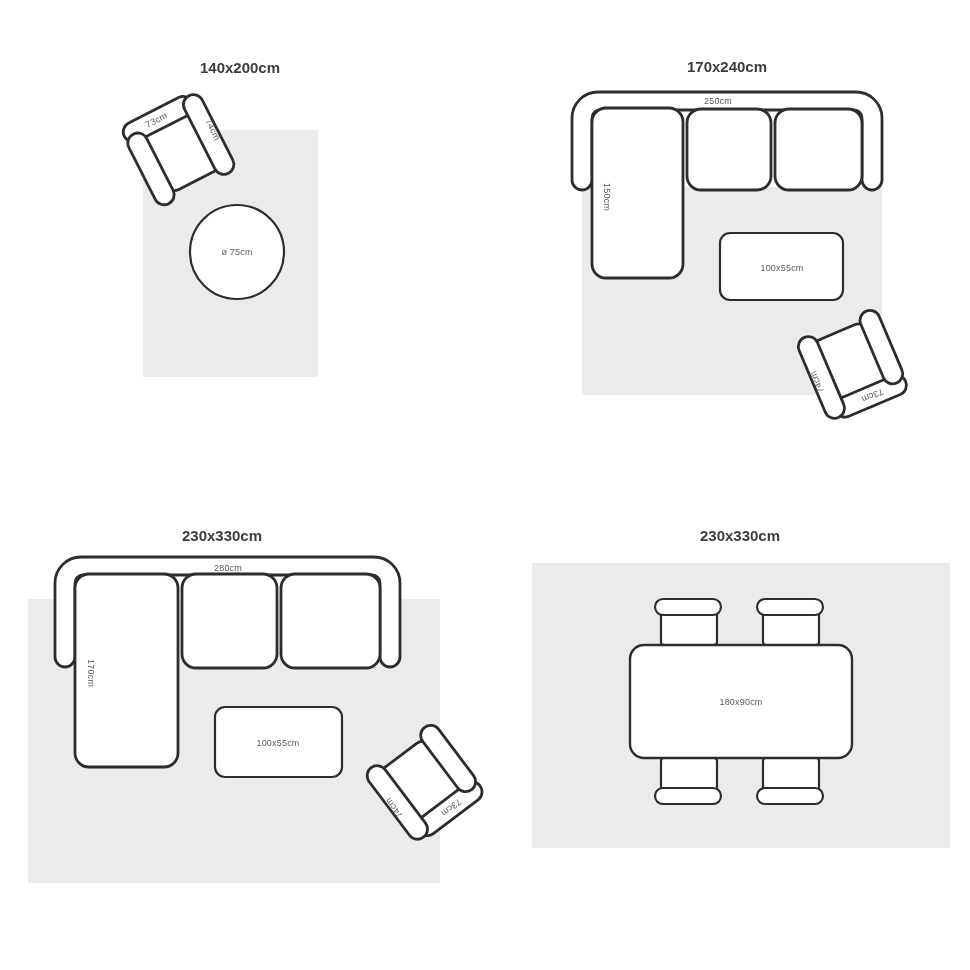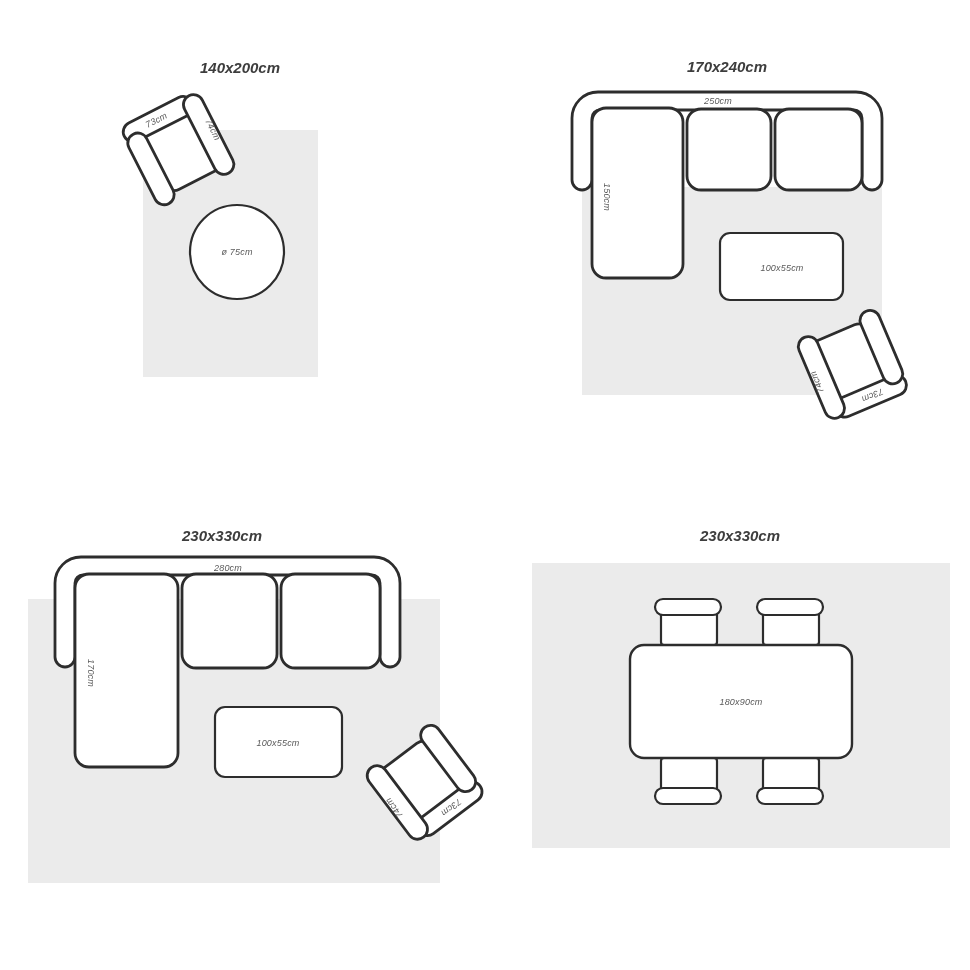--- a/index.html
+++ b/index.html
@@ -7,21 +7,20 @@
     padding: 0;
     background: #ffffff;
     font-family: "Liberation Sans", sans-serif;
   }
   .canvas {
     position: relative;
     width: 970px;
     height: 970px;
     background: #ffffff;
     overflow: hidden;
-    font-style: italic;
   }
   svg { display: block; }
   .rug {
     stroke: none;
   }
   .furn {
     fill: #ffffff;
     stroke: #2d2d2d;
     stroke-width: 2.8;
   }

